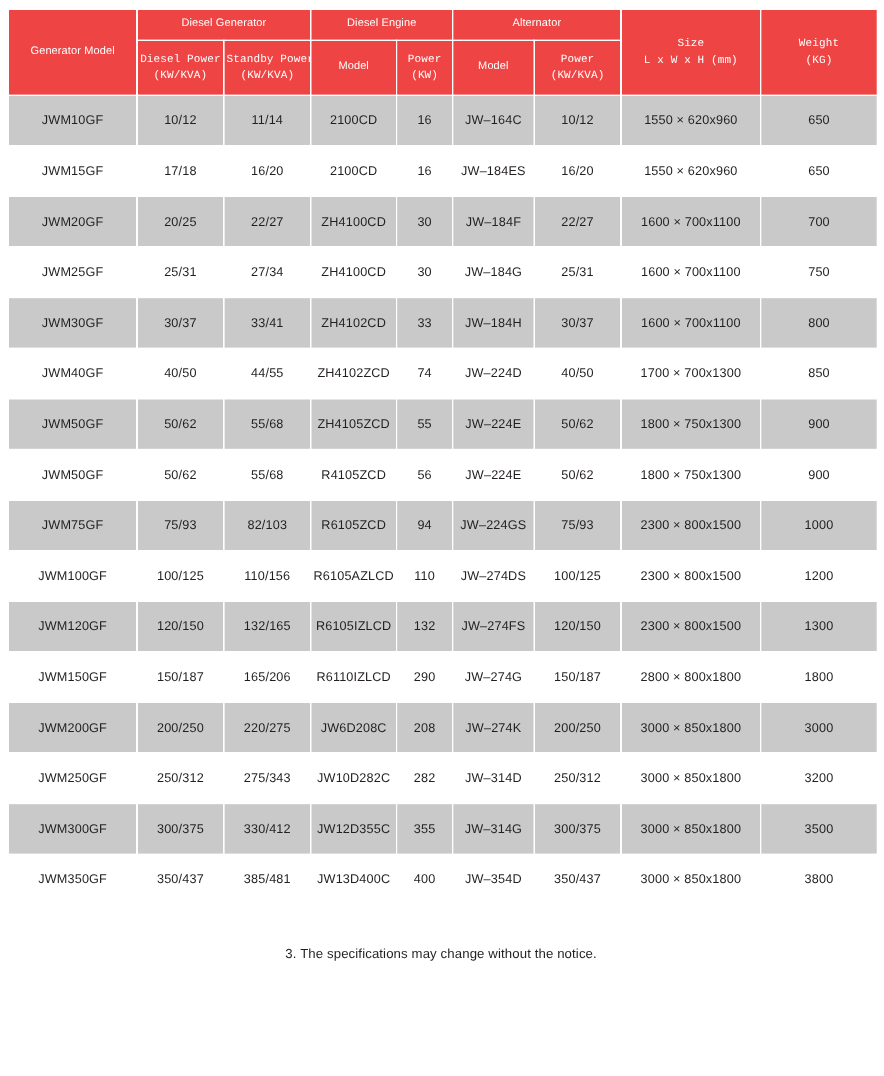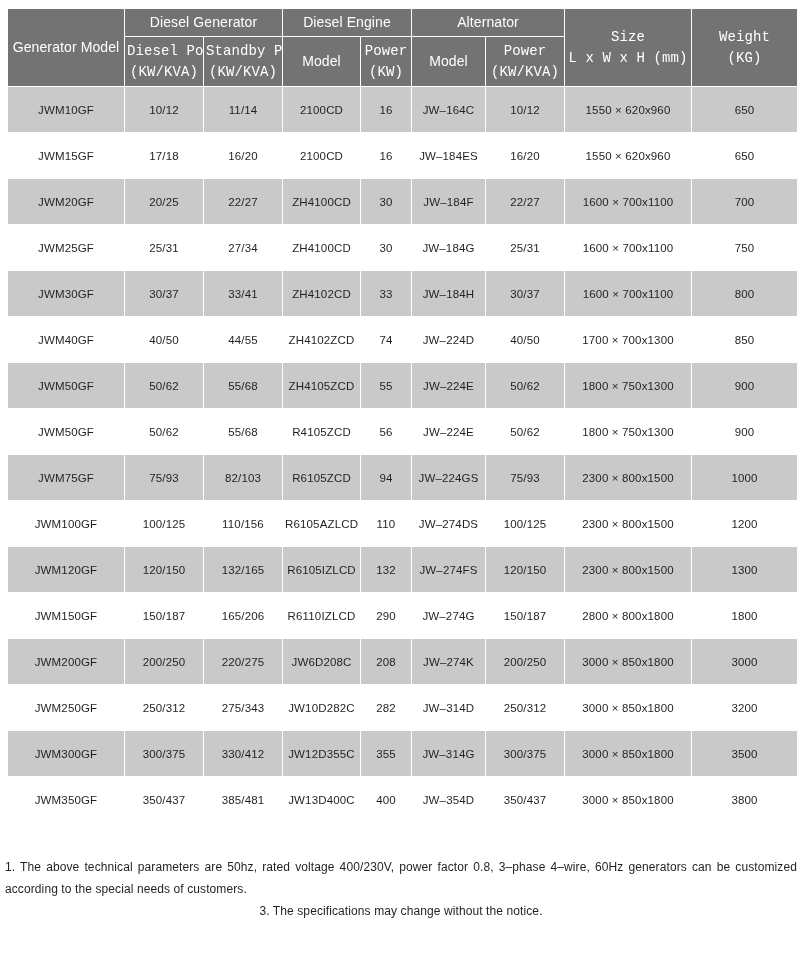--- a/index.html
+++ b/index.html
@@ -44,23 +44,23 @@
     text-align: center;
     vertical-align: middle;
     padding: 0 2px;
     box-sizing: border-box;
     overflow: hidden;
     white-space: nowrap;
   }
 
   
   thead th {
-    background: #737373;
+    background: #ef4444;
     color: #ffffff;
-    font-size: 14px;
+    font-size: 10px;
     font-weight: normal;
     line-height: 1.45;
     letter-spacing: 0.1px;
   }
   thead tr.head-top th { height: 28px; }
   thead tr.head-bot th { height: 50px; }
 
   th.h-tall { height: 78px; }
 
   .hd-two {
@@ -339,17 +339,16 @@
             <td>JW–354D</td>
             <td>350/437</td>
             <td>3000 × 850x1800</td>
             <td>3800</td>
           </tr>
         </tbody>
     </table>
   </div>
 
   <div class="notes" id="notes-block">
-      <p>1. The above technical parameters are 50hz, rated voltage 400/230V, power factor 0.8, 3–phase 4–wire, 60Hz generators can be customized according to the special needs of customers.</p>
       <p class="last">3. The specifications may change without the notice.</p>
     </div>
 
 </div>
 
 </body></html>

